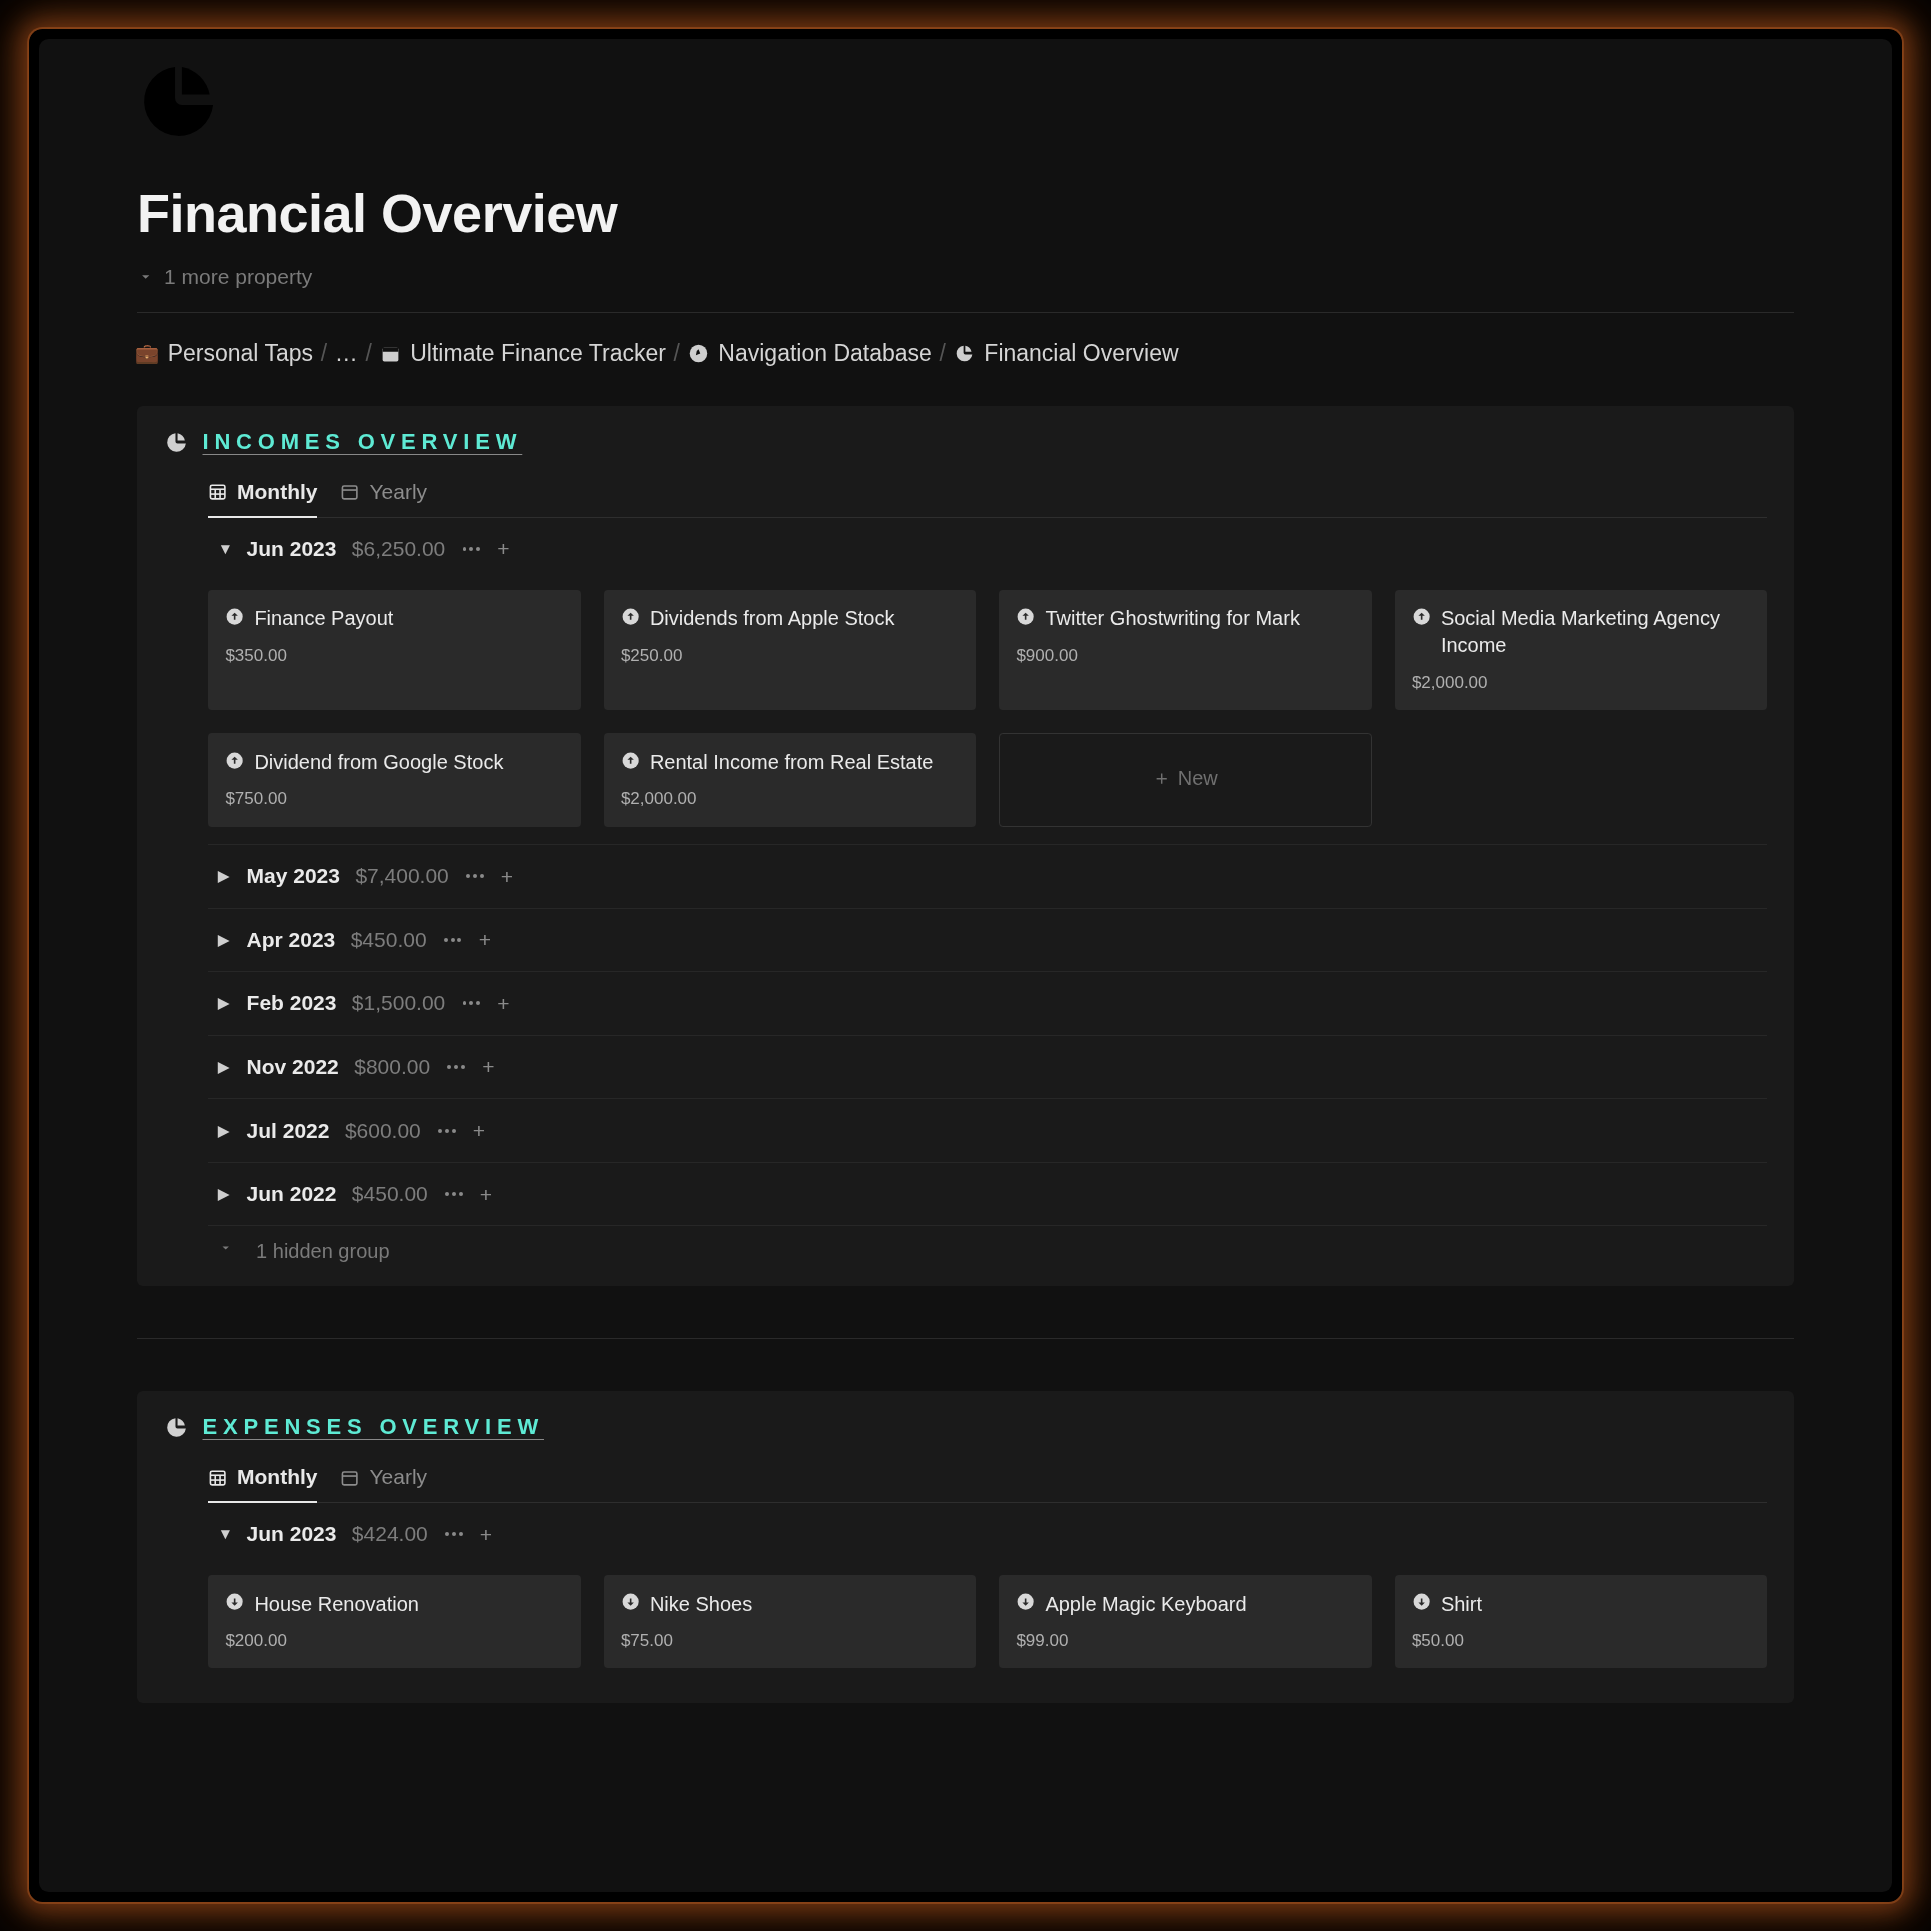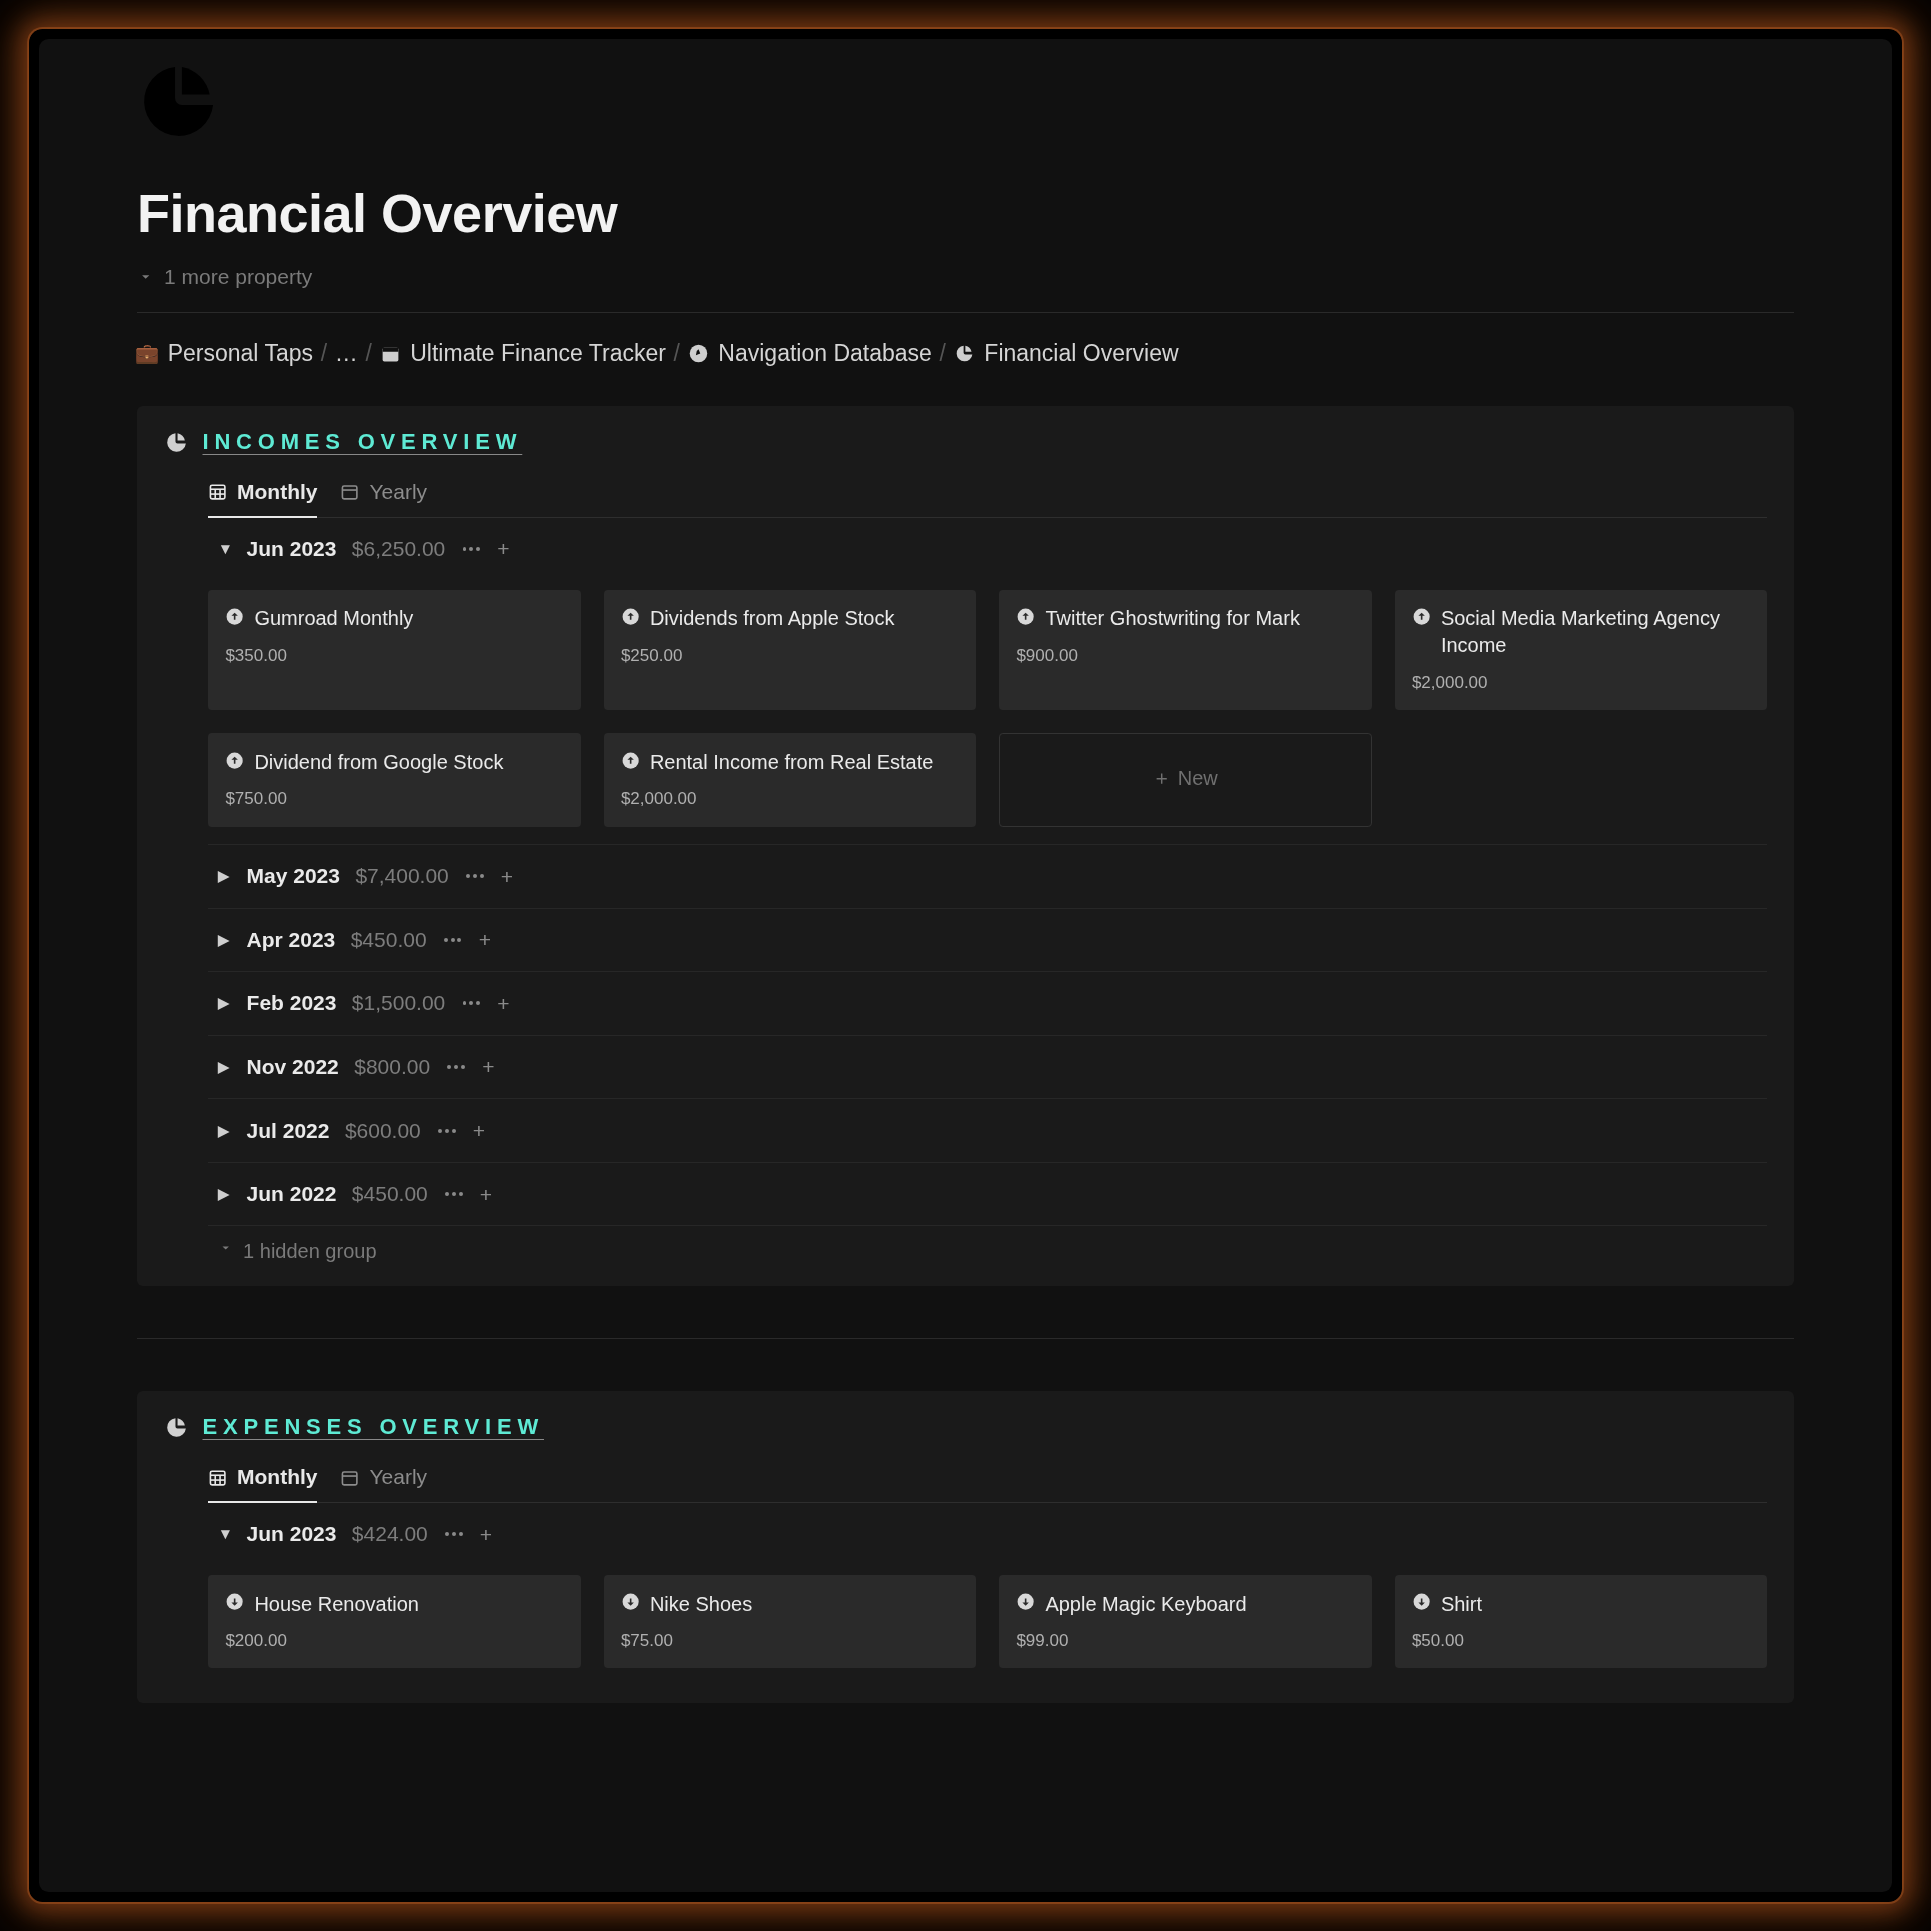--- a/index.html
+++ b/index.html
@@ -136,21 +136,21 @@
   .card-amt { font-size: 17px; color:#b0b0b0; margin-top: 13.5px; }
   .card.new {
     background: transparent;
     border: 1px solid #333;
     display:flex; align-items:center; justify-content:center;
     color:#707070; gap:7.7px; font-size:20px;
   }
   .card.new svg{ width:17.4px;height:17.4px; fill:#707070;}
   .hidden-groups {
     margin-left: 44px;
-    display:flex; align-items:flex-start; gap:10px;
+    display:flex; align-items:flex-start; gap:23px;
     color:#7a7a7a; font-size:20px;
     padding: 13.5px 0 5.8px 9.7px;
     cursor:pointer;
   }
   .hidden-groups svg{width:15.4px;height:15.4px;fill:#7a7a7a;}
   .info-banner {
     background: #3a281c;
     border-radius: 3.9px;
     margin-top: 0;
     padding: 25px 29px;
@@ -267,21 +267,21 @@
         <span class="plus-mini">+</span>
       </div>
 
       <div class="cards" id="income-cards">
           <div class="card">
             <div class="card-title-row">
               <span class="card-ico"><svg viewBox="0 0 24 24">
                   <circle cx="12" cy="12" r="10"></circle>
                   <path d="M12 7l4 4h-3v5h-2v-5H8z" fill="#2a2a2a"></path>
                 </svg></span>
-              <span class="card-title">Gumroad Monthly</span>
+              <span class="card-title">Finance Payout</span>
             </div>
             <div class="card-amt">$350.00</div>
           </div>
           <div class="card">
             <div class="card-title-row">
               <span class="card-ico"><svg viewBox="0 0 24 24">
                   <circle cx="12" cy="12" r="10"></circle>
                   <path d="M12 7l4 4h-3v5h-2v-5H8z" fill="#2a2a2a"></path>
                 </svg></span>
               <span class="card-title">Dividends from Apple Stock</span>

